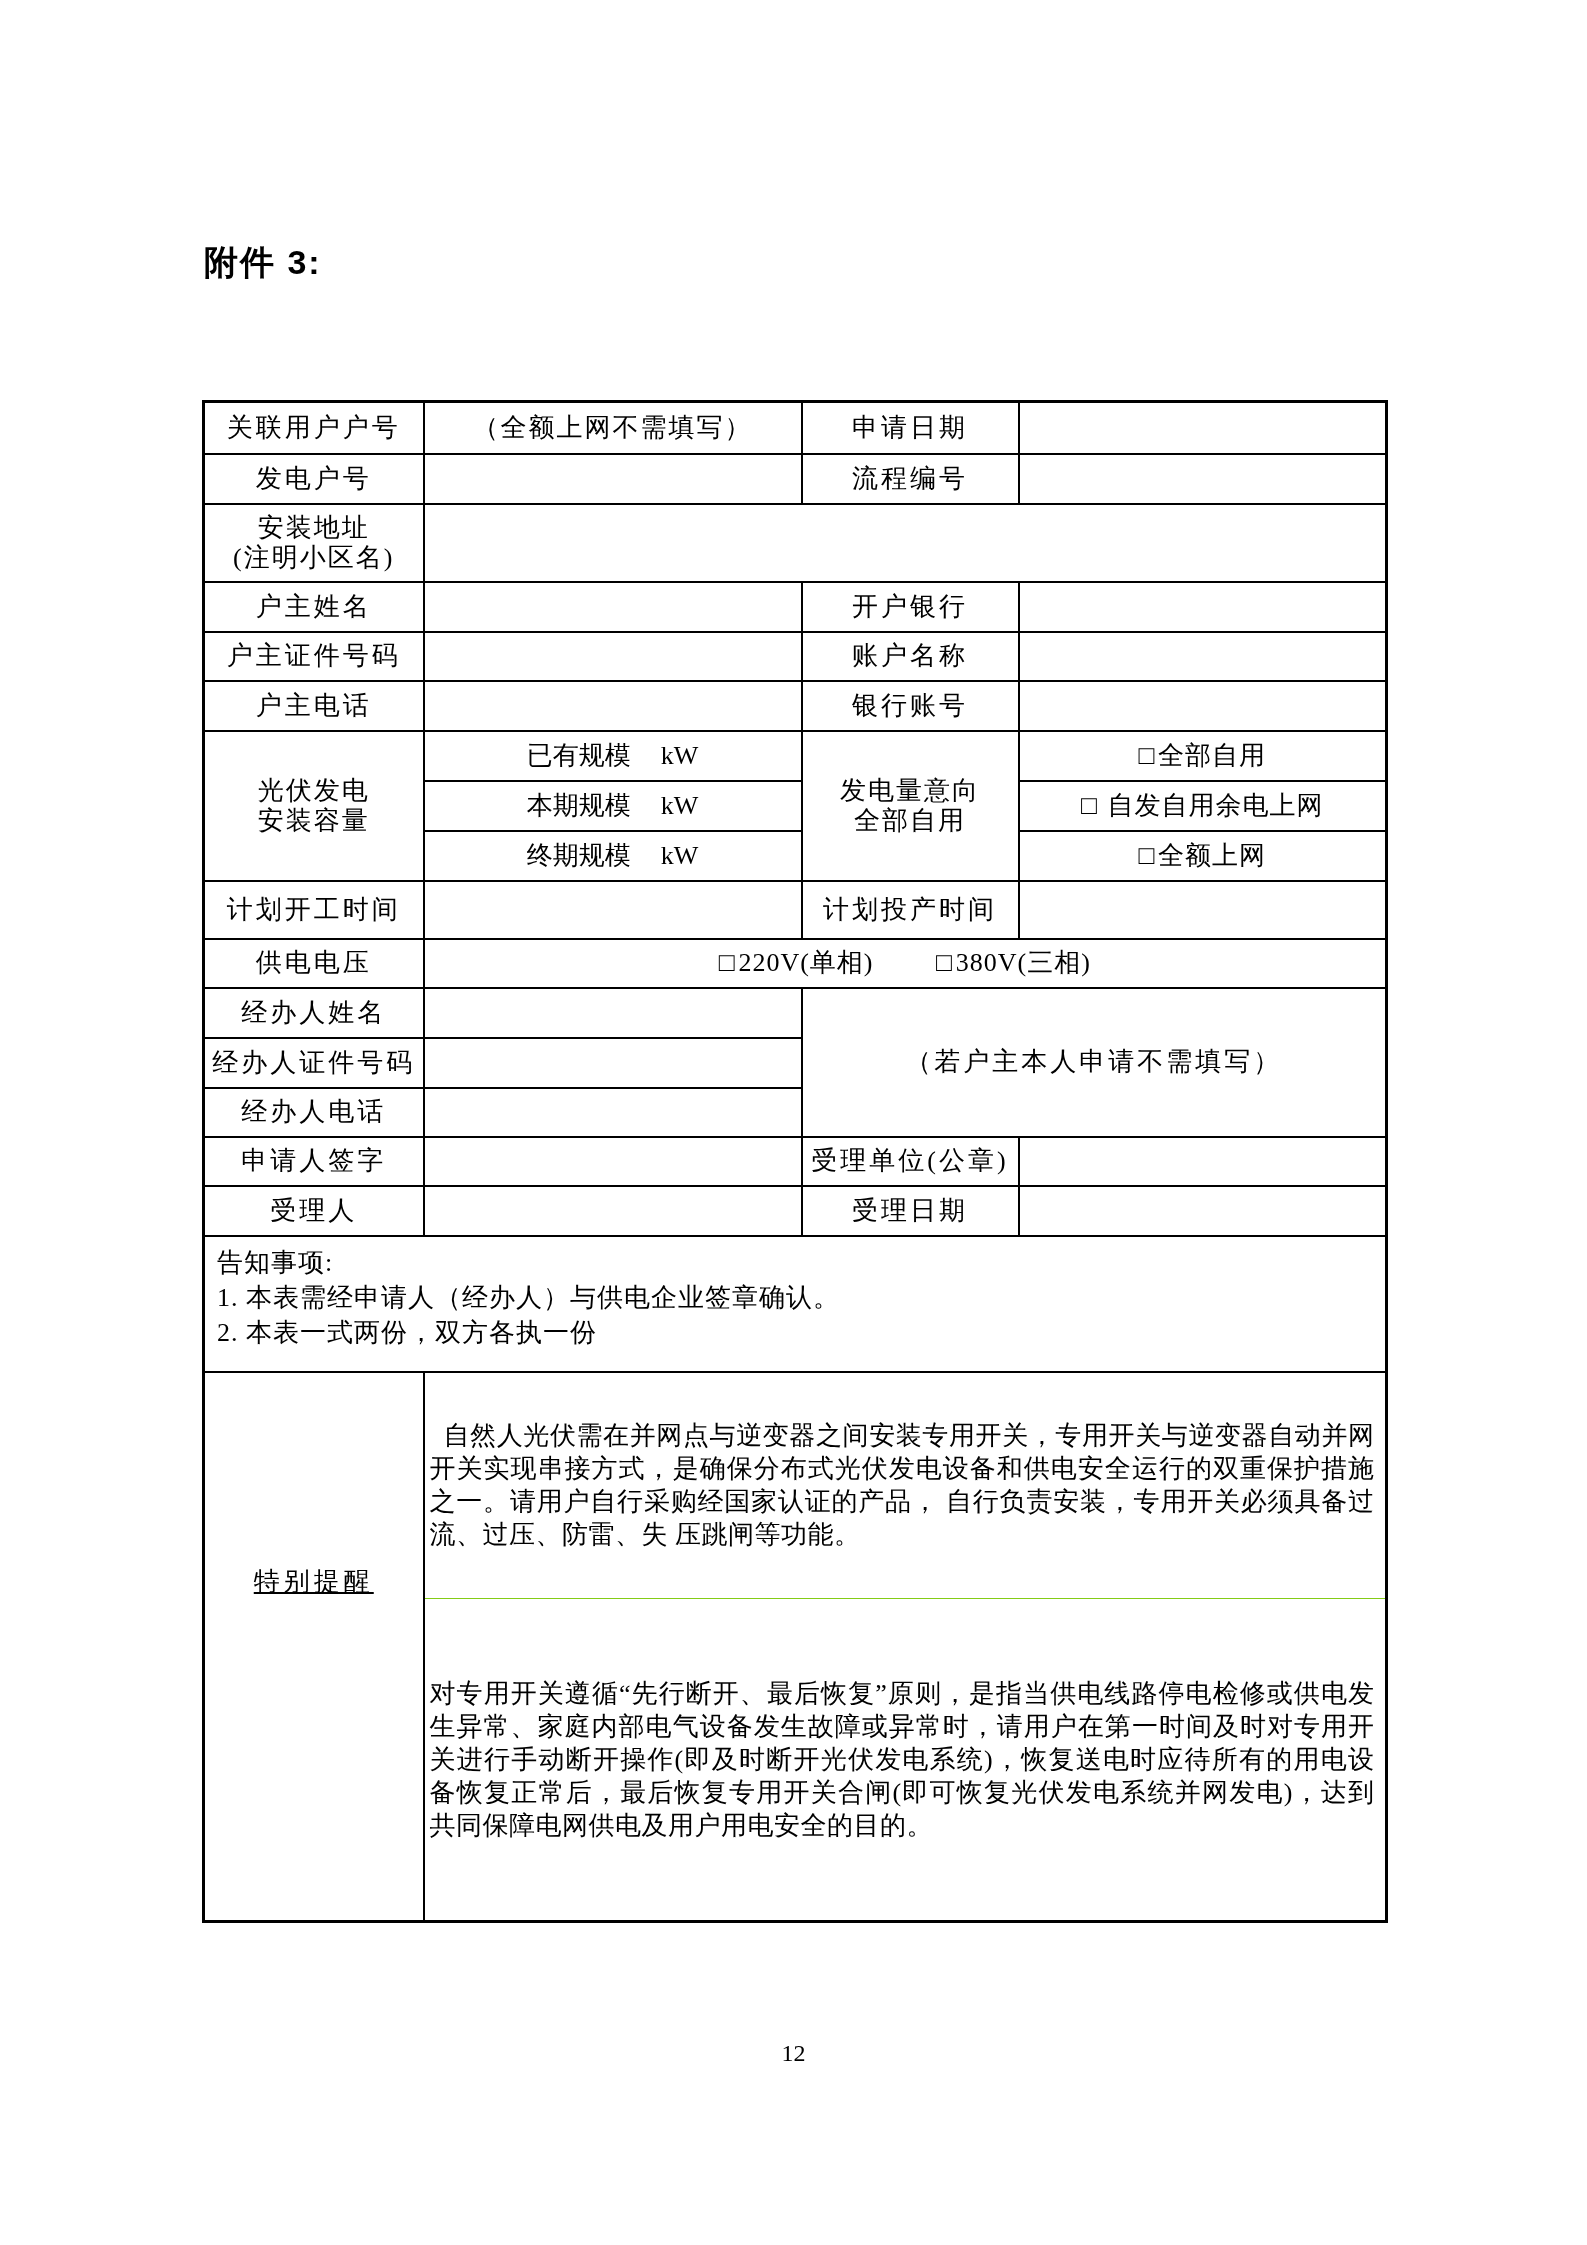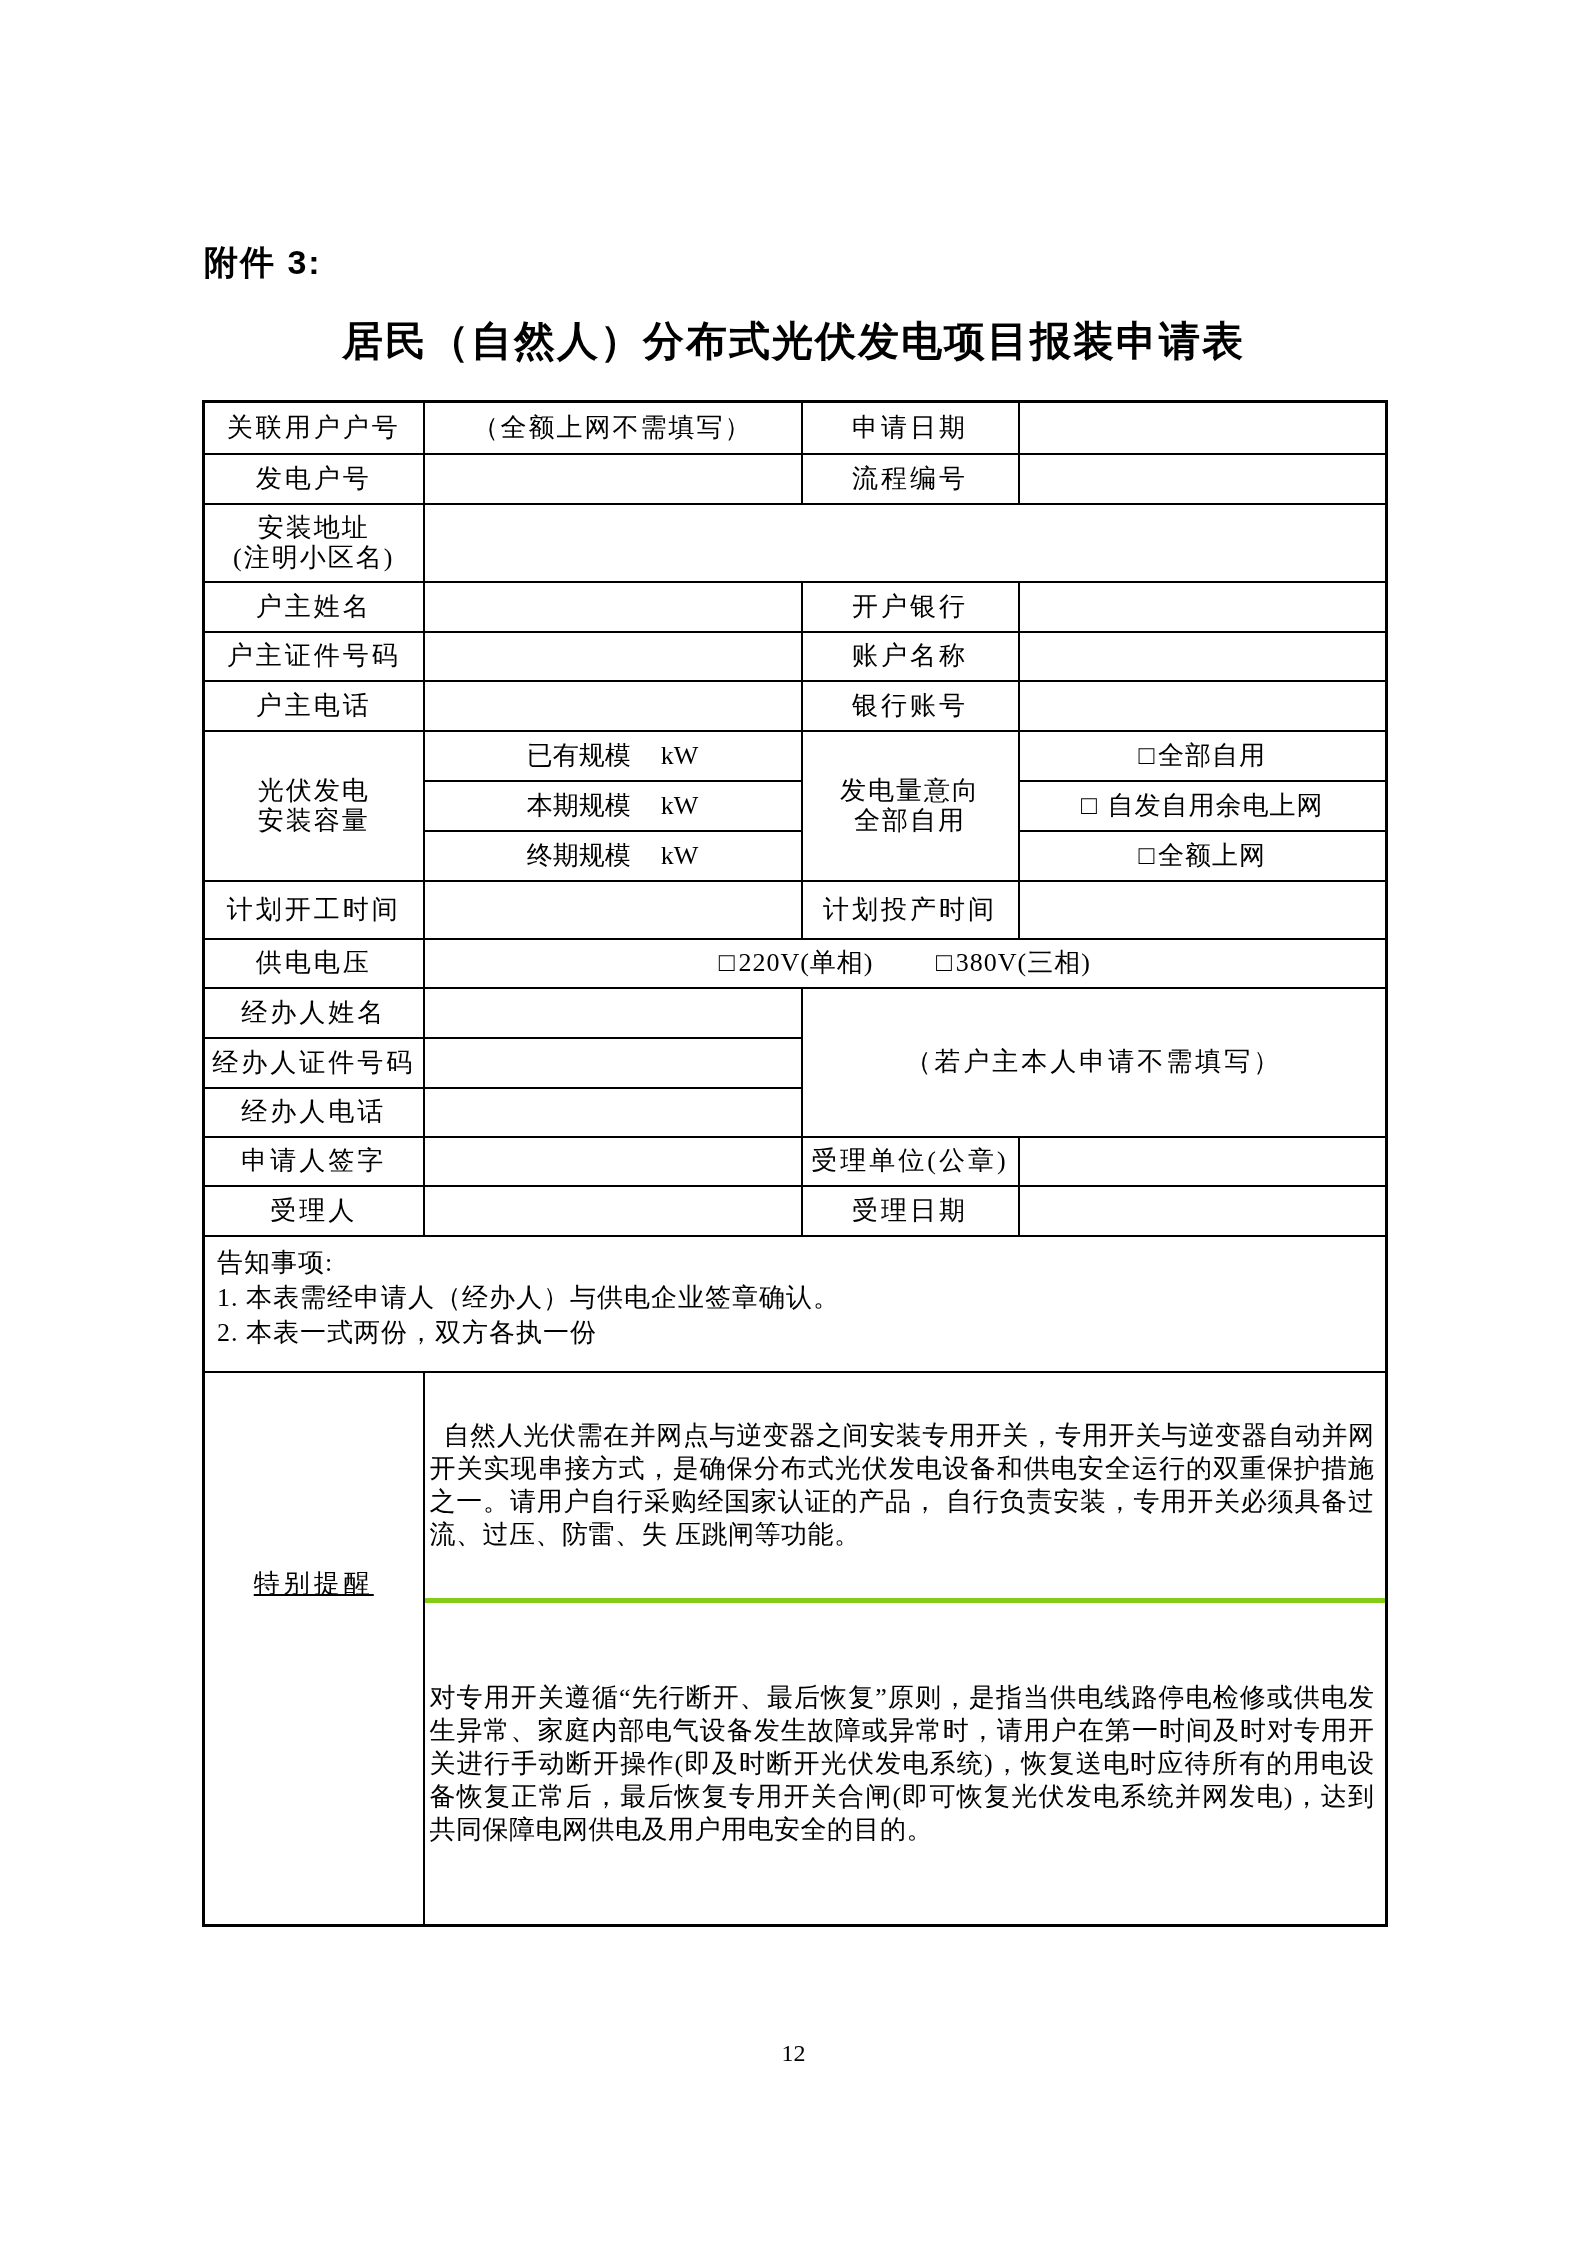--- a/index.html
+++ b/index.html
@@ -35,36 +35,35 @@
   .opt-cell{text-align:center;letter-spacing:1px;}
   .cb{display:inline-block;margin-right:3px;font-size:26px;}
   .cb-gap{margin-right:10px;}
   .volt-cell{text-align:center;}
   .volt-opt{display:inline-block;margin:0 28px;letter-spacing:1px;}
   .agent-note{text-align:center;letter-spacing:3px;}
   .notice-cell{vertical-align:top;padding:8px 12px 0 12px;}
   .notice-cell div{line-height:35px;letter-spacing:1px;}
   .sr-label{text-align:center;letter-spacing:4px;vertical-align:middle;padding-bottom:128px;text-decoration:underline;}
   .sr-cell{padding:0;vertical-align:top;}
-  .sr-top{height:225px;border-bottom:5px solid #84cc16;display:flex;align-items:center;}
+  .sr-top{height:225px;border-bottom:1px solid #84cc16;display:flex;align-items:center;}
   .sr-bottom{height:321px;display:flex;align-items:center;}
   .para{margin:0 0 0 5px;width:945px;line-height:33px;letter-spacing:0.5px;text-align:justify;}
   .para-indent{text-indent:14px;}
   .page-number{
     position:absolute;left:0;top:2040px;width:100%;text-align:center;
     font-size:24px;
   }
 </style>
 </head>
 <body>
 
 <div class="page">
 
   <div class="attachment">附件 3:</div>
-  <div class="doc-title">居民（自然人）分布式光伏发电项目报装申请表</div>
 
   <table class="form-table">
     <colgroup>
       <col style="width:220px">
         <col style="width:378px">
         <col style="width:217px">
         <col style="width:368px">
     </colgroup>
     <tbody>
 

